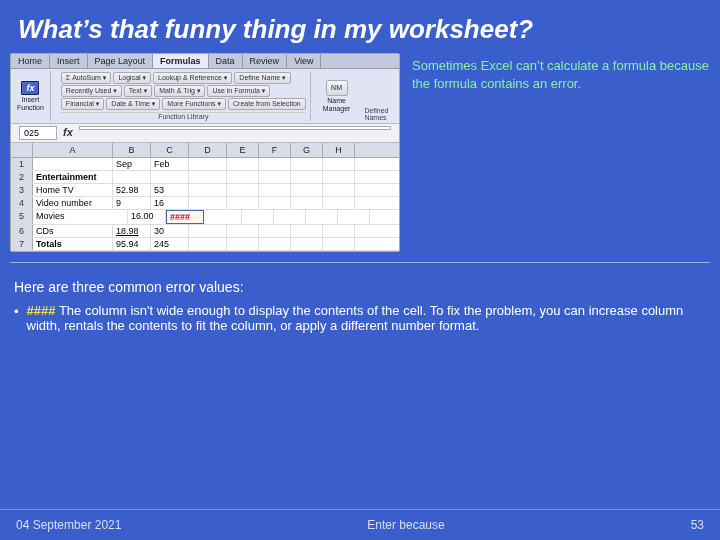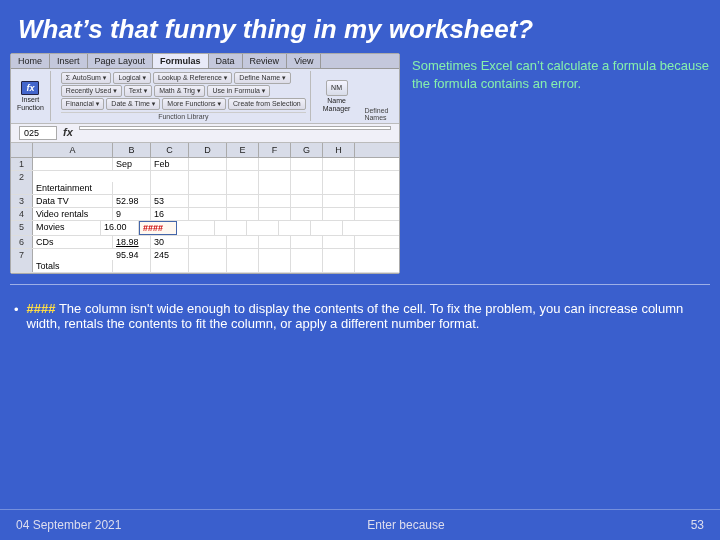--- a/index.html
+++ b/index.html
@@ -143,22 +143,21 @@
       border: 1px solid #4466aa;
     }
 
     .cell.error {
       color: #cc0000;
       font-weight: bold;
       background: #fff8f0;
     }
 
     .cell.bold {
-      font-weight: normal;
-      margin-top: 11px;
+      font-weight: bold;
     }
 
     
     .text-panel {
       flex: 1;
       color: #86efac;
       font-size: 13px;
       padding-top: 4px;
     }
 
@@ -340,45 +339,45 @@
           <div class="cell" style="width:38px;"></div>
           <div class="cell" style="width:38px;"></div>
           <div class="cell" style="width:32px;"></div>
           <div class="cell" style="width:32px;"></div>
           <div class="cell" style="width:32px;"></div>
           <div class="cell" style="width:32px;"></div>
         </div>
 
         <div class="grid-row">
           <div class="row-header">3</div>
-          <div class="cell" style="width:80px;">Data TV</div>
+          <div class="cell" style="width:80px;">Home TV</div>
           <div class="cell" style="width:38px;">52.98</div>
           <div class="cell" style="width:38px;">53</div>
           <div class="cell" style="width:38px;"></div>
           <div class="cell" style="width:32px;"></div>
           <div class="cell" style="width:32px;"></div>
           <div class="cell" style="width:32px;"></div>
           <div class="cell" style="width:32px;"></div>
         </div>
 
         <div class="grid-row">
           <div class="row-header">4</div>
-          <div class="cell" style="width:80px;">Video rentals</div>
+          <div class="cell" style="width:80px;">Video number</div>
           <div class="cell" style="width:38px;">9</div>
           <div class="cell" style="width:38px;">16</div>
           <div class="cell" style="width:38px;"></div>
           <div class="cell" style="width:32px;"></div>
           <div class="cell" style="width:32px;"></div>
           <div class="cell" style="width:32px;"></div>
           <div class="cell" style="width:32px;"></div>
         </div>
 
         <div class="grid-row">
           <div class="row-header">5</div>
-          <div class="cell" style="width:68px;">Movies</div>
+          <div class="cell" style="width:95px;">Movies</div>
           <div class="cell" style="width:38px;">16.00</div>
           <div class="cell error selected" style="width:38px;">####</div>
           <div class="cell" style="width:38px;"></div>
           <div class="cell" style="width:32px;"></div>
           <div class="cell" style="width:32px;"></div>
           <div class="cell" style="width:32px;"></div>
           <div class="cell" style="width:32px;"></div>
         </div>
 
         <div class="grid-row">
@@ -409,20 +408,21 @@
   </div>
 
   <div class="text-panel">
     <p>Sometimes Excel can’t calculate a formula because the formula contains an error.</p>
   </div>
 </div>
 
 <div class="divider"></div>
 
 <div class="bottom-section">
+  <div class="section-title">Here are three common error values:</div>
   <div class="bullet-item">
     <span class="bullet-dot">•</span>
     <span>
       <span class="error-highlight">####</span>
       <span>  The column isn't wide enough to display the contents of the cell. To fix the problem, you can increase column width, rentals the contents to fit the column, or apply a different number format.</span>
     </span>
   </div>
 </div>
 
 <div class="footer">

